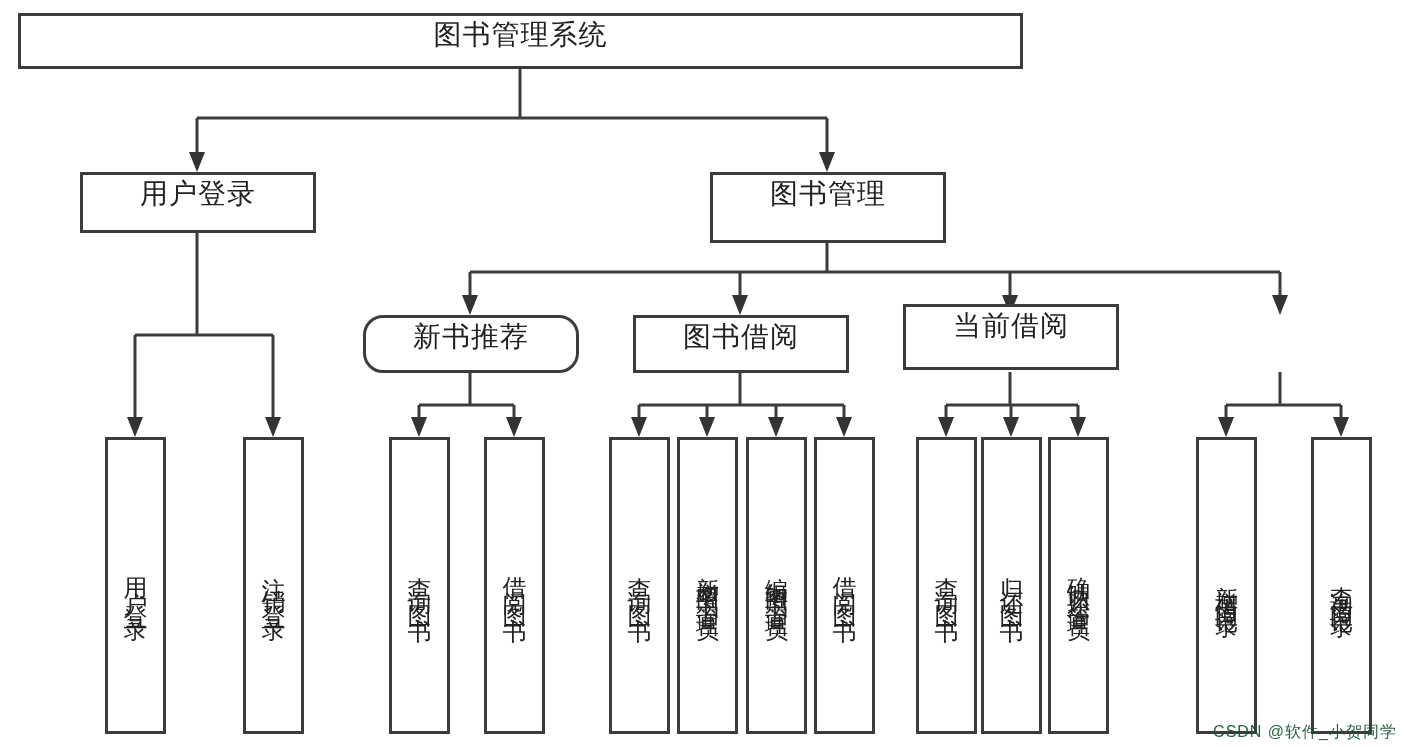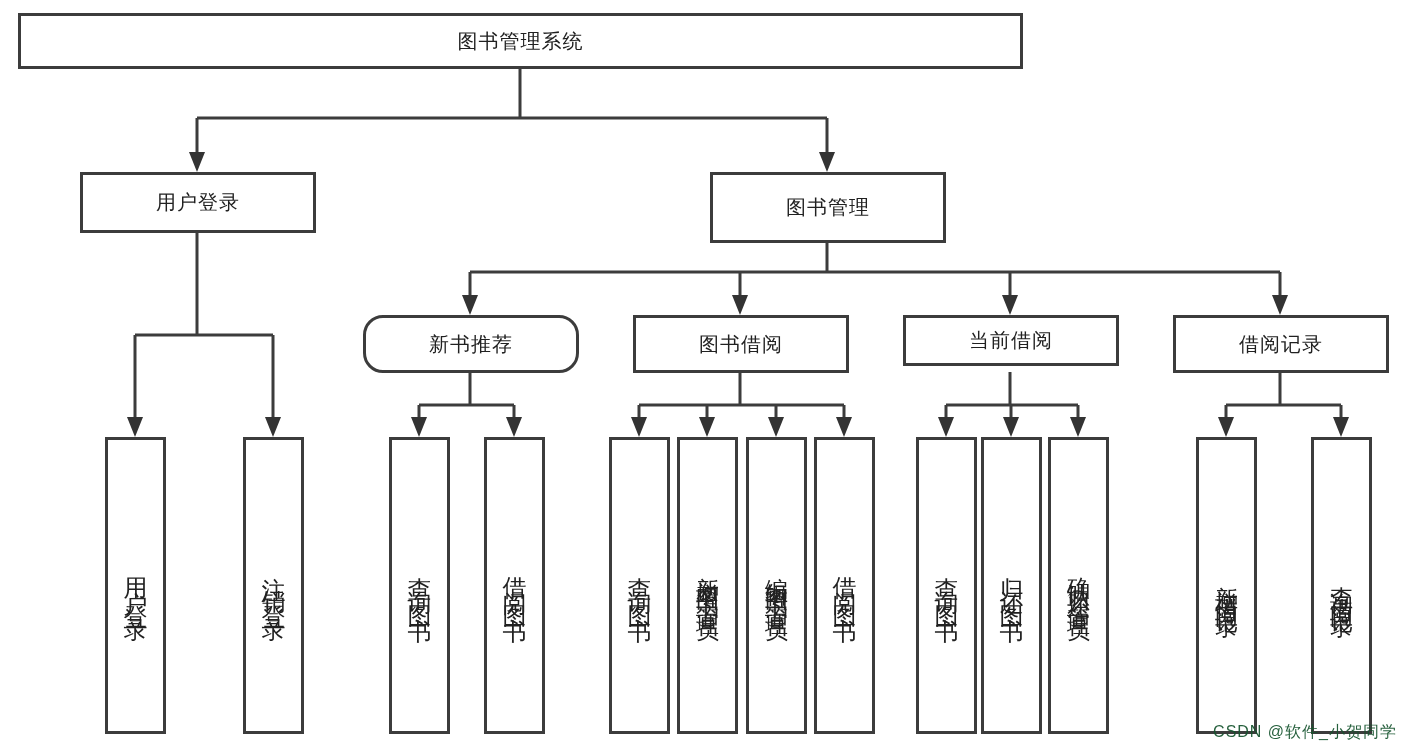--- a/index.html
+++ b/index.html
@@ -13,23 +13,23 @@
     background:#ffffff;
     font-family:"Liberation Sans","DejaVu Sans",sans-serif;
     overflow:hidden;
   }
   #wires{position:absolute;inset:0;pointer-events:none;}
   .hnode{
     position:absolute;
     background:#fff;
     border:3px solid var(--line);
     box-sizing:border-box;
-    display:flex;align-items:center;justify-content:center;
+    display:flex;justify-content:center;
     color:var(--text);
-    font-size:20px;
+    font-size:28px;
     letter-spacing:1px;
     white-space:nowrap;
   }
   .vnode{
     position:absolute;
     top:437px;height:297px;width:61px;
     background:#fff;
     border:3px solid var(--line);
     box-sizing:border-box;
     display:flex;align-items:center;justify-content:center;
@@ -111,25 +111,22 @@
   <div class="hnode" style="left:710px;top:172px;width:236px;height:71px;">
     <span>图书管理</span>
   </div>
 
   <div class="hnode" style="left:363px;top:315px;width:216px;height:58px;border-radius:20px;">
     <span>新书推荐</span>
   </div>
   <div class="hnode" style="left:633px;top:315px;width:216px;height:58px;">
     <span>图书借阅</span>
   </div>
-  <div class="hnode" style="left:903px;top:315px;width:216px;height:51px;">
+  <div class="hnode" style="left:903px;top:304px;width:216px;height:66px;">
     <span>当前借阅</span>
-  </div>
-  <div class="hnode" style="left:1173px;top:315px;width:216px;height:58px;">
-    <span>借阅记录</span>
   </div>
 
   <div class="vnode" style="left:105px;">
     <span class="vlabel">用户登录</span>
   </div>
   <div class="vnode" style="left:243px;">
     <span class="vlabel">注销登录</span>
   </div>
 
   <div class="vnode" style="left:389px;">

